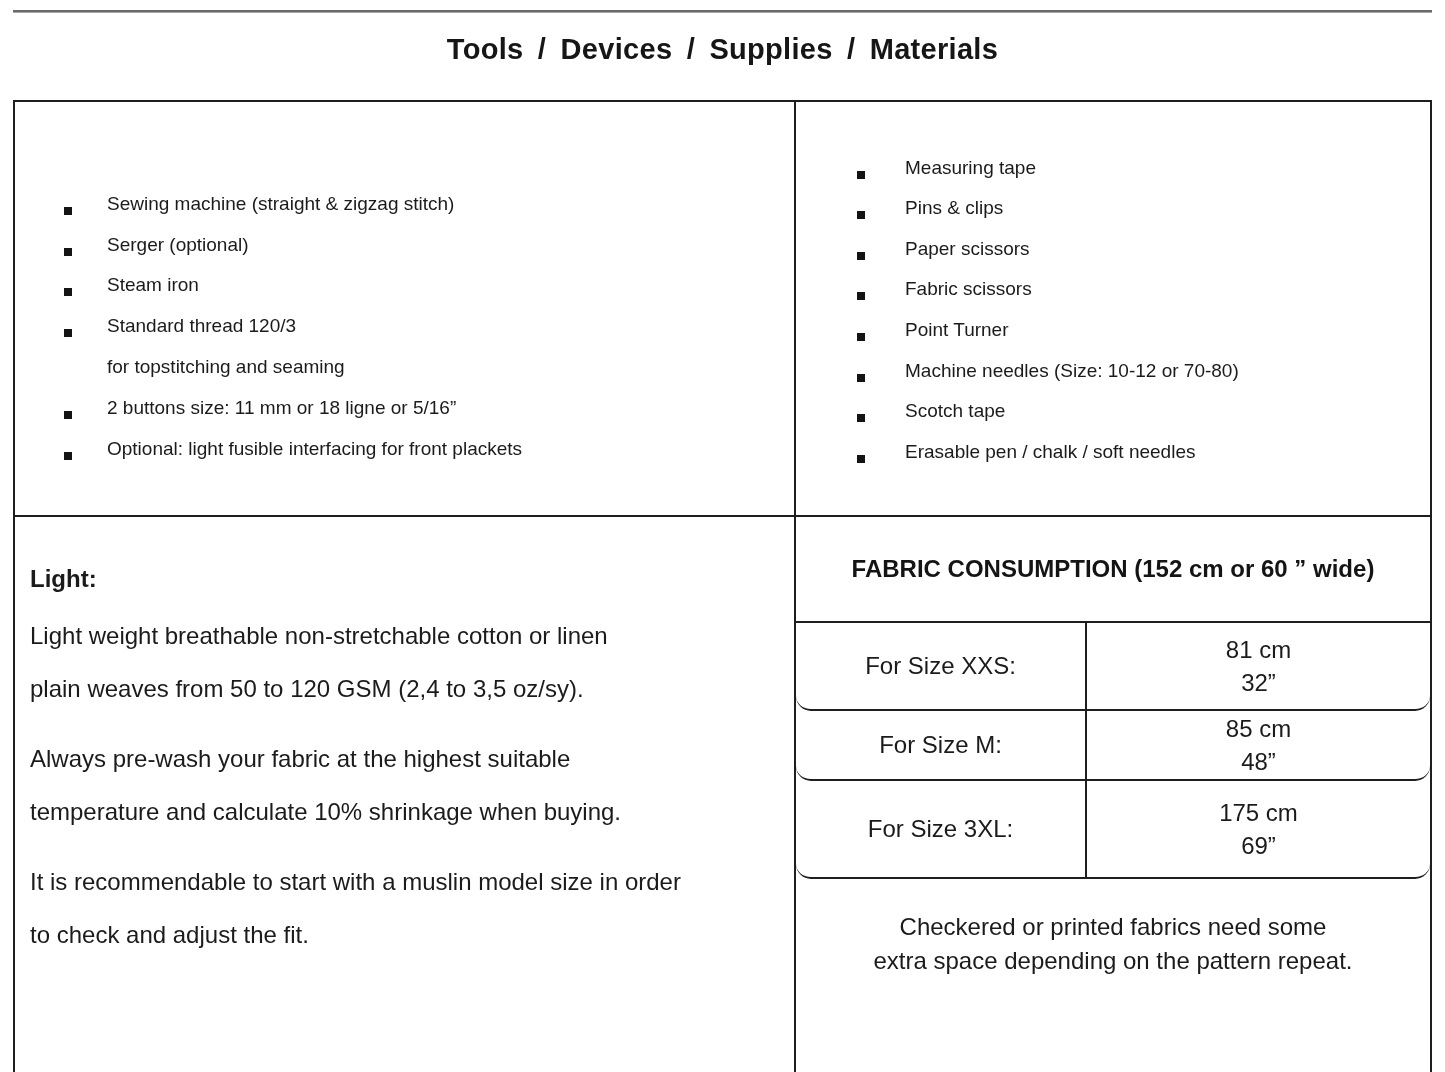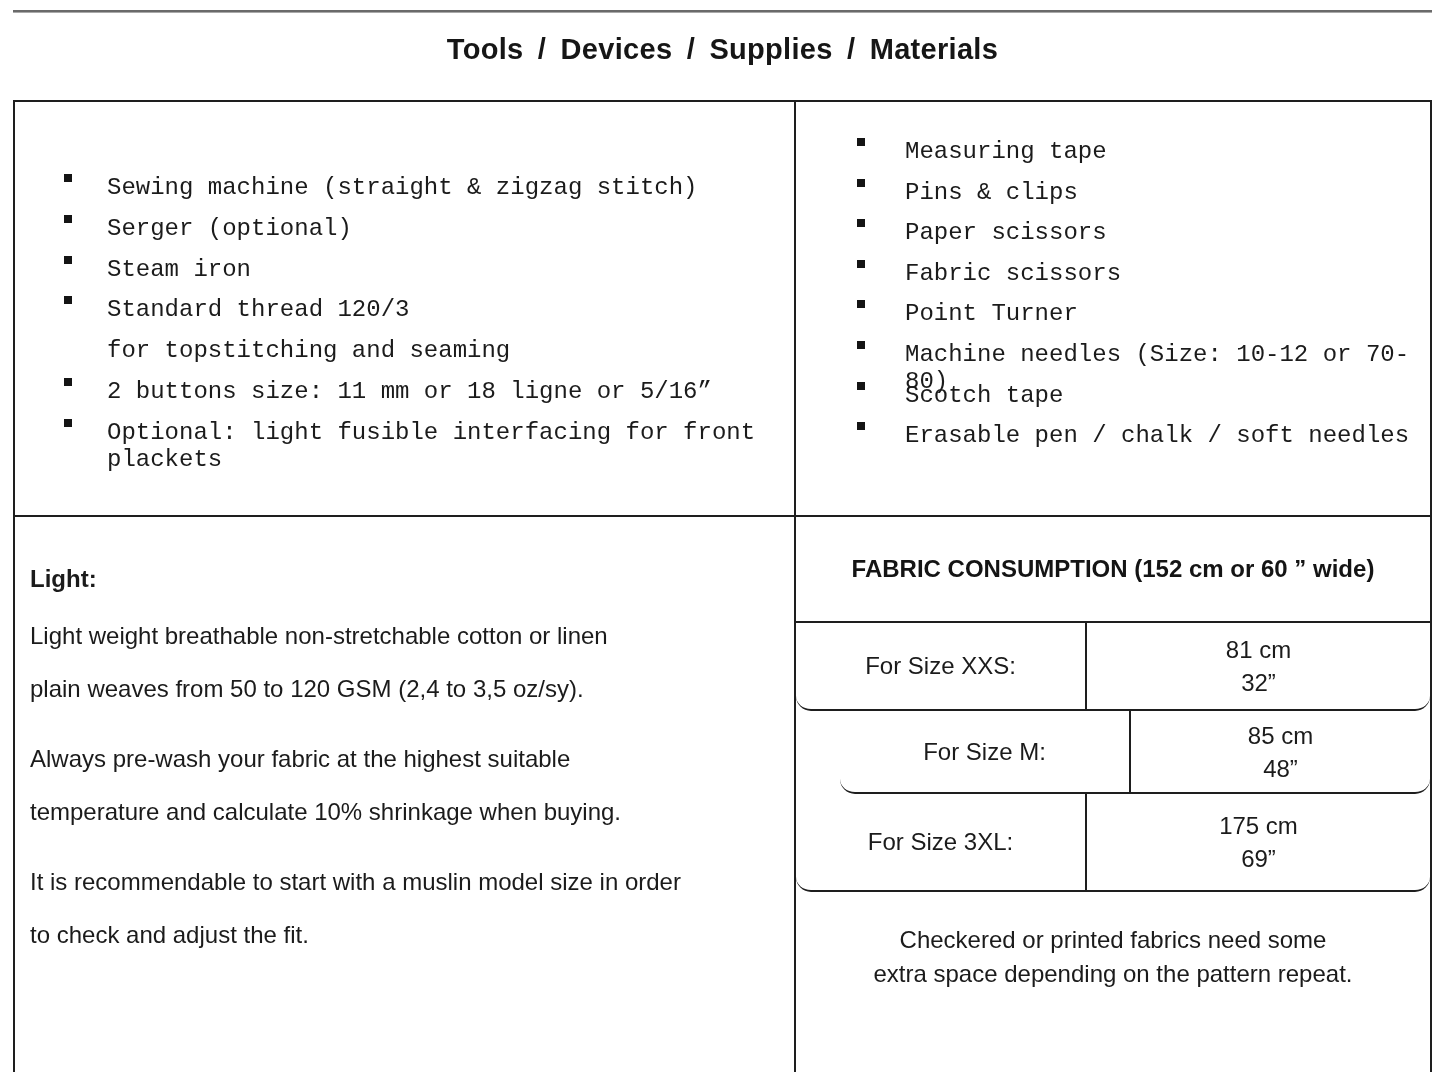--- a/index.html
+++ b/index.html
@@ -28,21 +28,21 @@
     display:grid; grid-template-columns:781px 1fr; grid-template-rows:415px 1fr;
   }
   .cell { box-sizing:border-box; }
   .cell.tl { border-right:2px solid #1e1e1e; border-bottom:2px solid #1e1e1e;
              padding:72px 10px 0 49px; }
   .cell.tr { border-bottom:2px solid #1e1e1e; padding:36px 10px 0 61px; }
   .cell.bl { border-right:2px solid #1e1e1e; padding:48px 30px 0 15px; }
   .cell.br { display:flex; flex-direction:column;justify-content:flex-end; }
 
   
-  .li { display:flex; align-items:flex-start; font-size:24px;font-family:Liberation Mono, monospace; }
+  .li { display:flex; align-items:flex-end; font-size:19px; }
   .cell.tl .li { height:40.8px; }
   .cell.tr .li { height:40.6px; }
   .bullet { width:8px; height:8px; background:#141414; flex:none; }
   .cell.tl .bullet { margin-right:35px; }
   .cell.tr .bullet { margin-right:40px; }
   .li.cont .bullet { visibility:hidden; }
 
   
   .fabric-heading { font-size:24px; font-weight:bold; height:30px; margin:0 0 14px 0; }
   .fabric-p { margin:0 0 17px 0; font-size:24px; line-height:53px; }
@@ -50,21 +50,21 @@
   
   .fc-header {
     height:106px; flex:none; box-sizing:border-box;
     border-bottom:2px solid #1e1e1e;
     display:flex; align-items:center; justify-content:center;
     font-size:24px; font-weight:bold; color:#141414;
   }
   .fc-row { flex:none; box-sizing:border-box; border-bottom:2px solid #1e1e1e;
             display:grid; grid-template-columns:291px 1fr;border-radius:15px; }
   .fc-row.r1 { height:88px; }
-  .fc-row.r2 { height:83px;margin-left:44px; }
+  .fc-row.r2 { height:70px; }
   .fc-row.r3 { height:98px; }
   .fc-label { box-sizing:border-box; border-right:2px solid #1e1e1e;
               display:flex; align-items:center; justify-content:center;
               font-size:24px; }
   .fc-value { display:flex; flex-direction:column; align-items:center; justify-content:center;
               font-size:24px; line-height:33px; }
   .fc-note { flex:1; padding-top:31px; text-align:center;
              font-size:24px; line-height:34px; }
 </style>
 </head>

